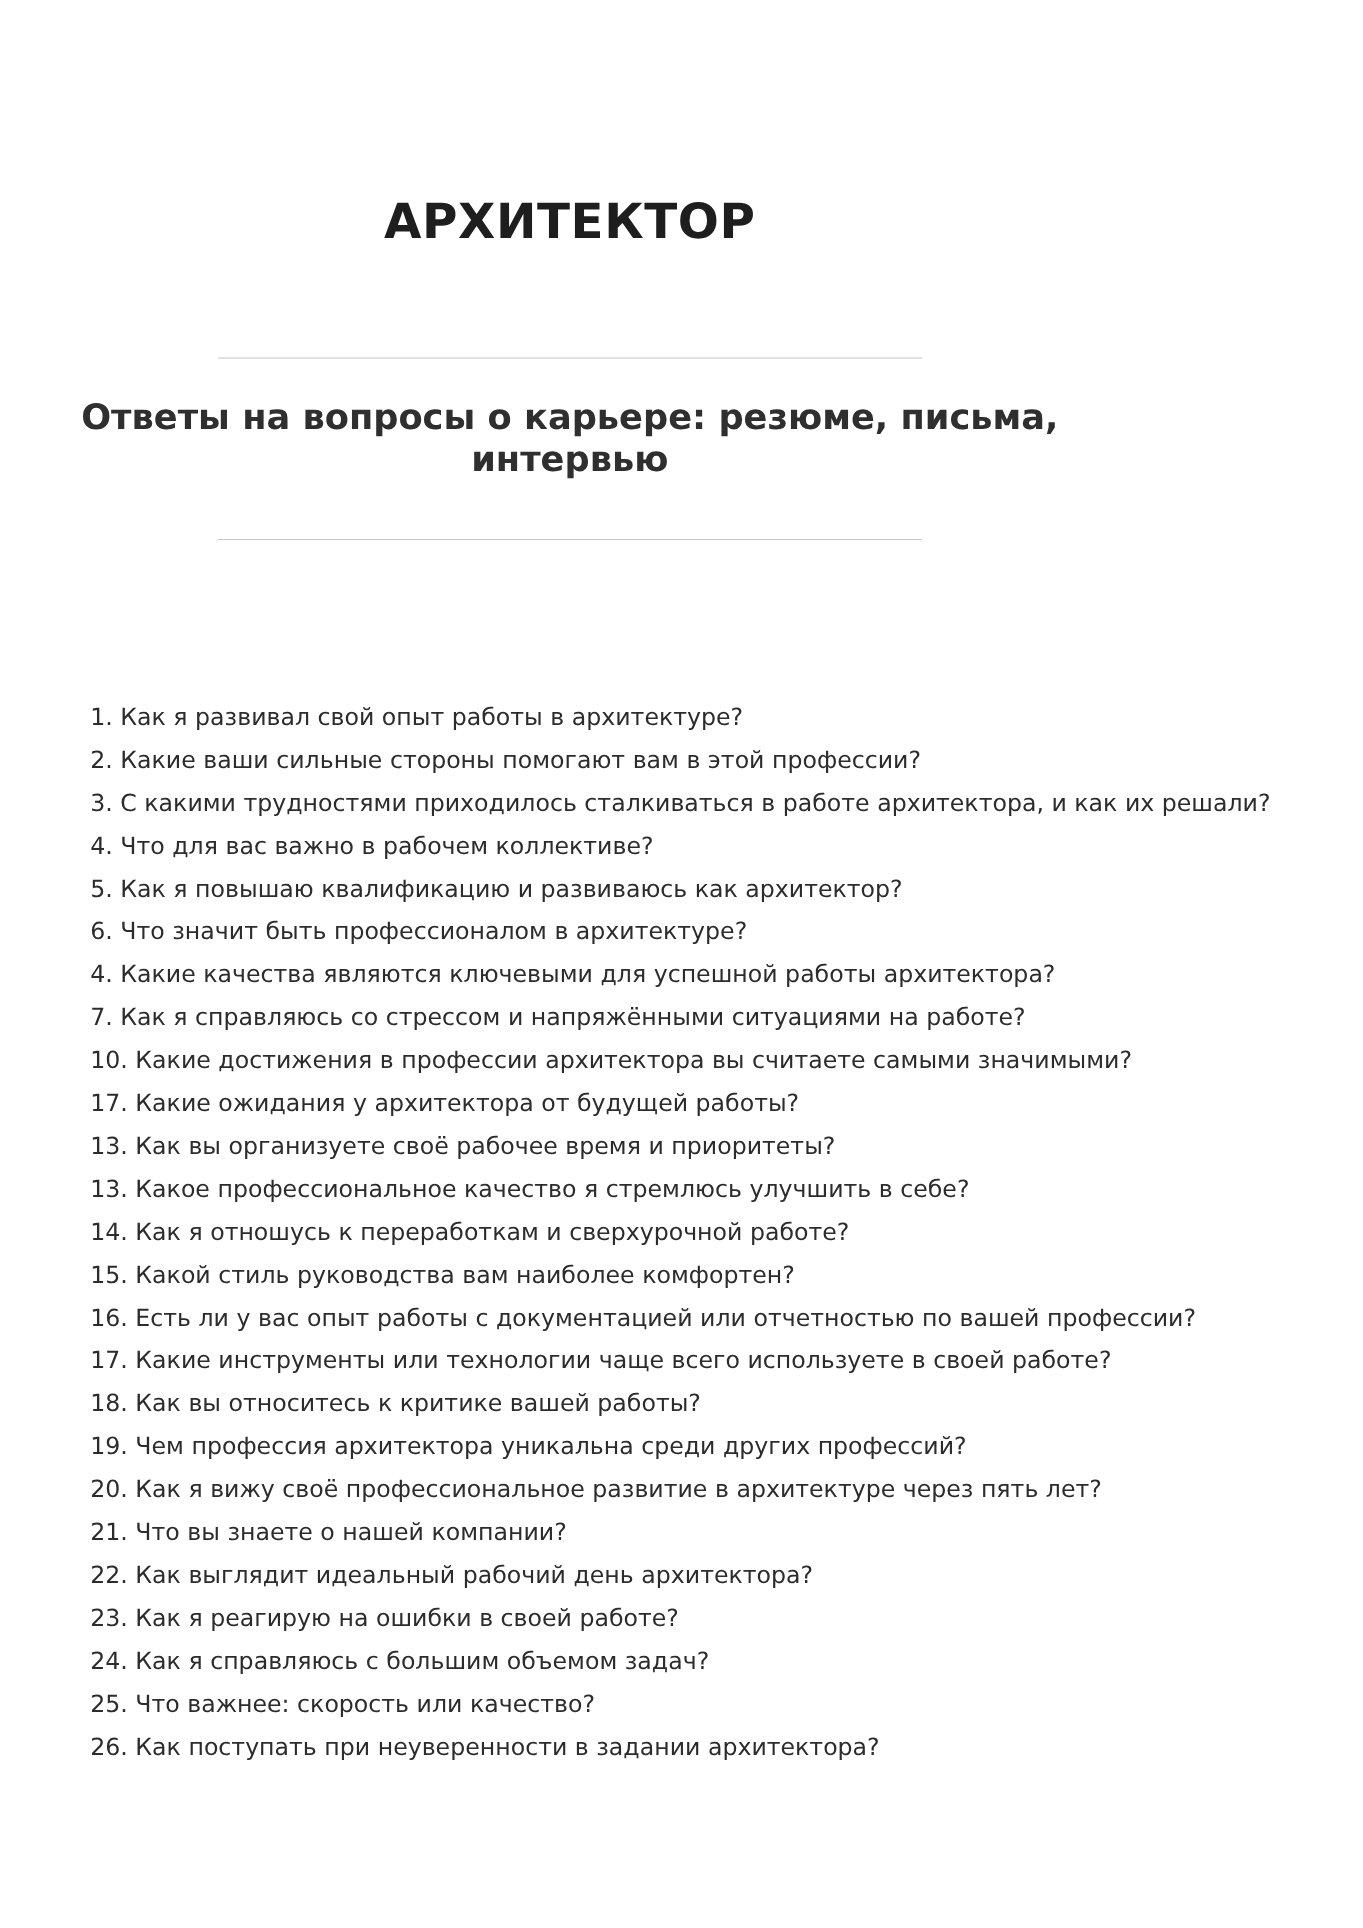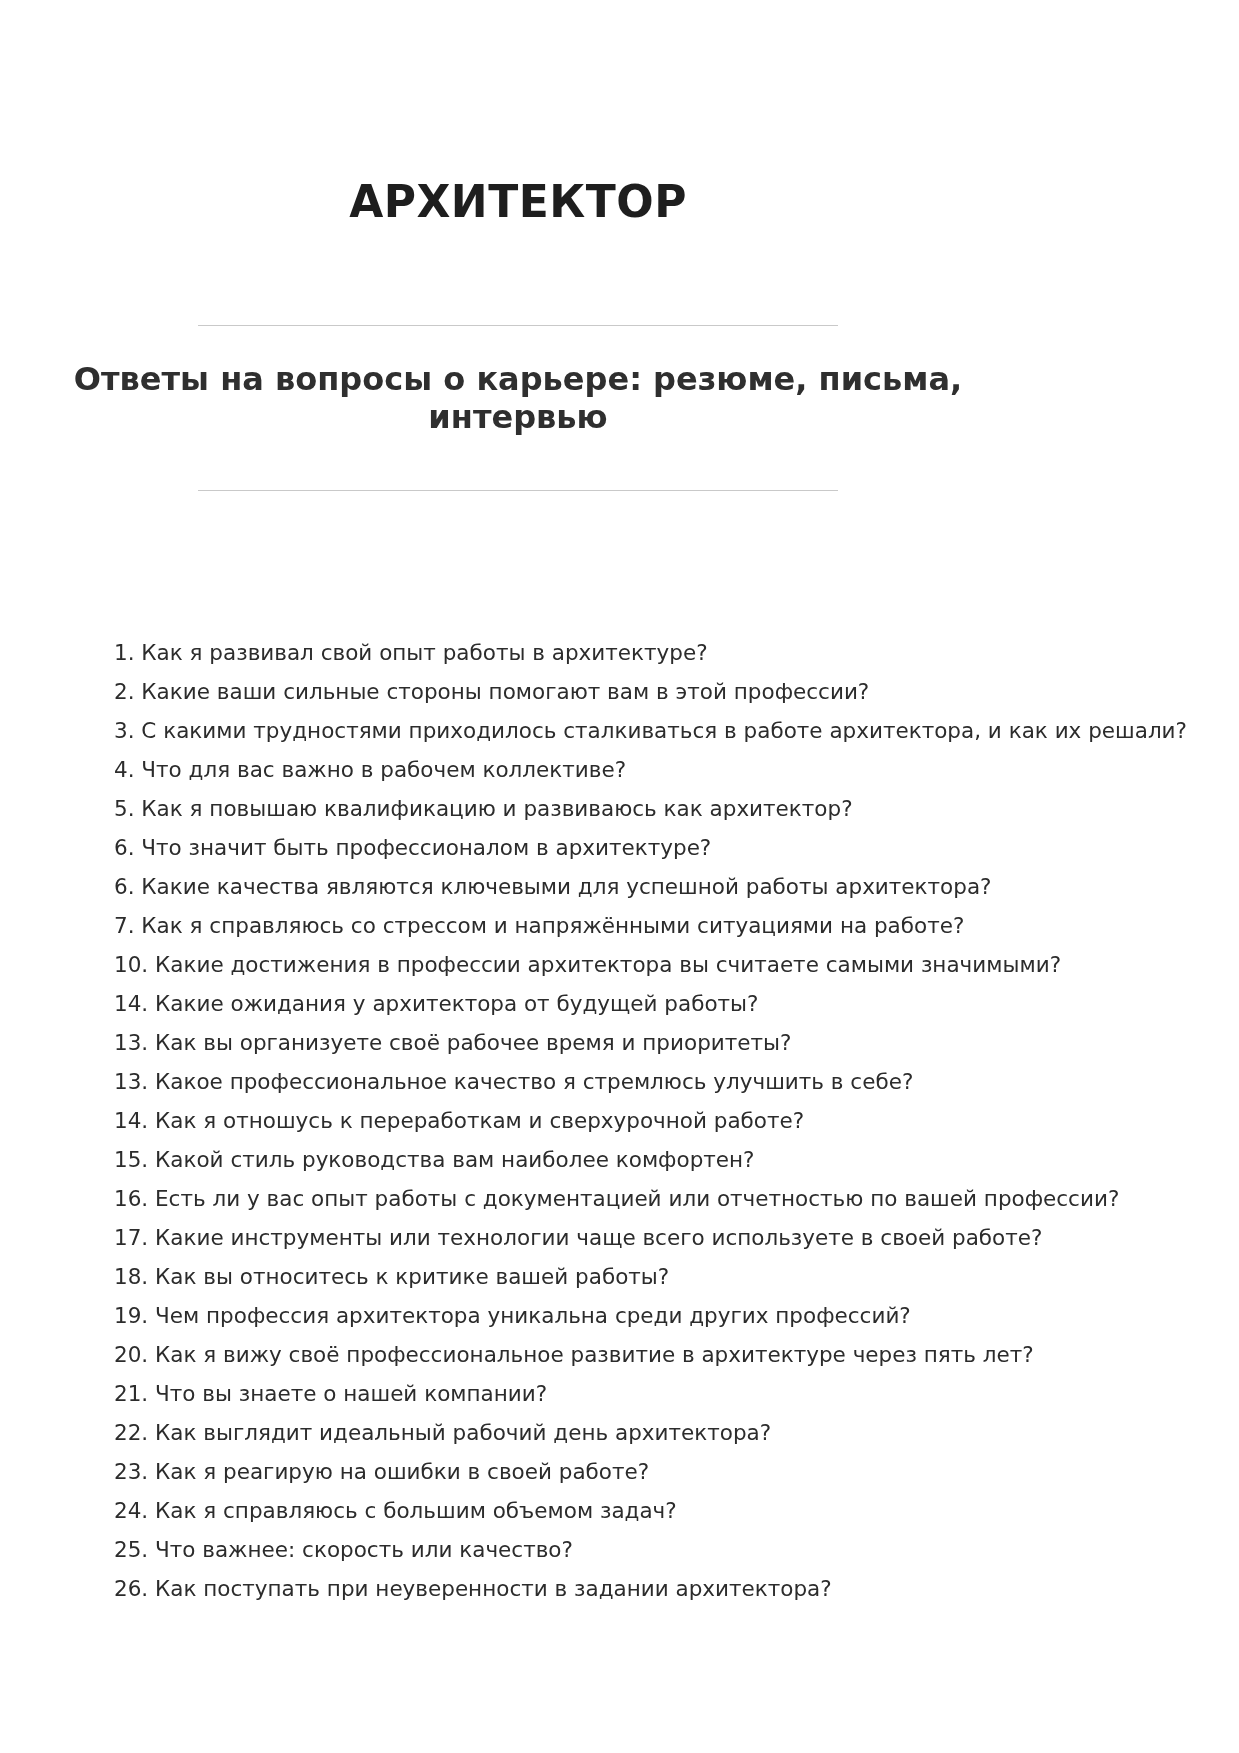--- a/index.html
+++ b/index.html
@@ -57,21 +57,20 @@
     padding: 142px 0 0 0;
     list-style: none;
   }
   .question-item {
     font-size: 21.5px;
     line-height: 39px;
     color: #2c2c2c;
     padding-left: 82px;
     padding-right: 60px;
     white-space: nowrap;
-    margin-left: 32px;
   }
 </style>
 </head>
 <body>
 
 <div class="page">
 
   <h1 class="doc-title">АРХИТЕКТОР</h1>
 
   <hr class="rule rule-top">
@@ -80,24 +79,24 @@
 
   <hr class="rule rule-bottom">
 
   <ul class="questions" id="question-list">
       <li class="question-item">1. Как я развивал свой опыт работы в архитектуре?</li>
       <li class="question-item">2. Какие ваши сильные стороны помогают вам в этой профессии?</li>
       <li class="question-item">3. С какими трудностями приходилось сталкиваться в работе архитектора, и как их решали?</li>
       <li class="question-item">4. Что для вас важно в рабочем коллективе?</li>
       <li class="question-item">5. Как я повышаю квалификацию и развиваюсь как архитектор?</li>
       <li class="question-item">6. Что значит быть профессионалом в архитектуре?</li>
-      <li class="question-item">6. Какие качества являются ключевыми для успешной работы архитектора?</li>
+      <li class="question-item">4. Какие качества являются ключевыми для успешной работы архитектора?</li>
       <li class="question-item">7. Как я справляюсь со стрессом и напряжёнными ситуациями на работе?</li>
       <li class="question-item">10. Какие достижения в профессии архитектора вы считаете самыми значимыми?</li>
-      <li class="question-item">14. Какие ожидания у архитектора от будущей работы?</li>
+      <li class="question-item">17. Какие ожидания у архитектора от будущей работы?</li>
       <li class="question-item">13. Как вы организуете своё рабочее время и приоритеты?</li>
       <li class="question-item">13. Какое профессиональное качество я стремлюсь улучшить в себе?</li>
       <li class="question-item">14. Как я отношусь к переработкам и сверхурочной работе?</li>
       <li class="question-item">15. Какой стиль руководства вам наиболее комфортен?</li>
       <li class="question-item">16. Есть ли у вас опыт работы с документацией или отчетностью по вашей профессии?</li>
       <li class="question-item">17. Какие инструменты или технологии чаще всего используете в своей работе?</li>
       <li class="question-item">18. Как вы относитесь к критике вашей работы?</li>
       <li class="question-item">19. Чем профессия архитектора уникальна среди других профессий?</li>
       <li class="question-item">20. Как я вижу своё профессиональное развитие в архитектуре через пять лет?</li>
       <li class="question-item">21. Что вы знаете о нашей компании?</li>

